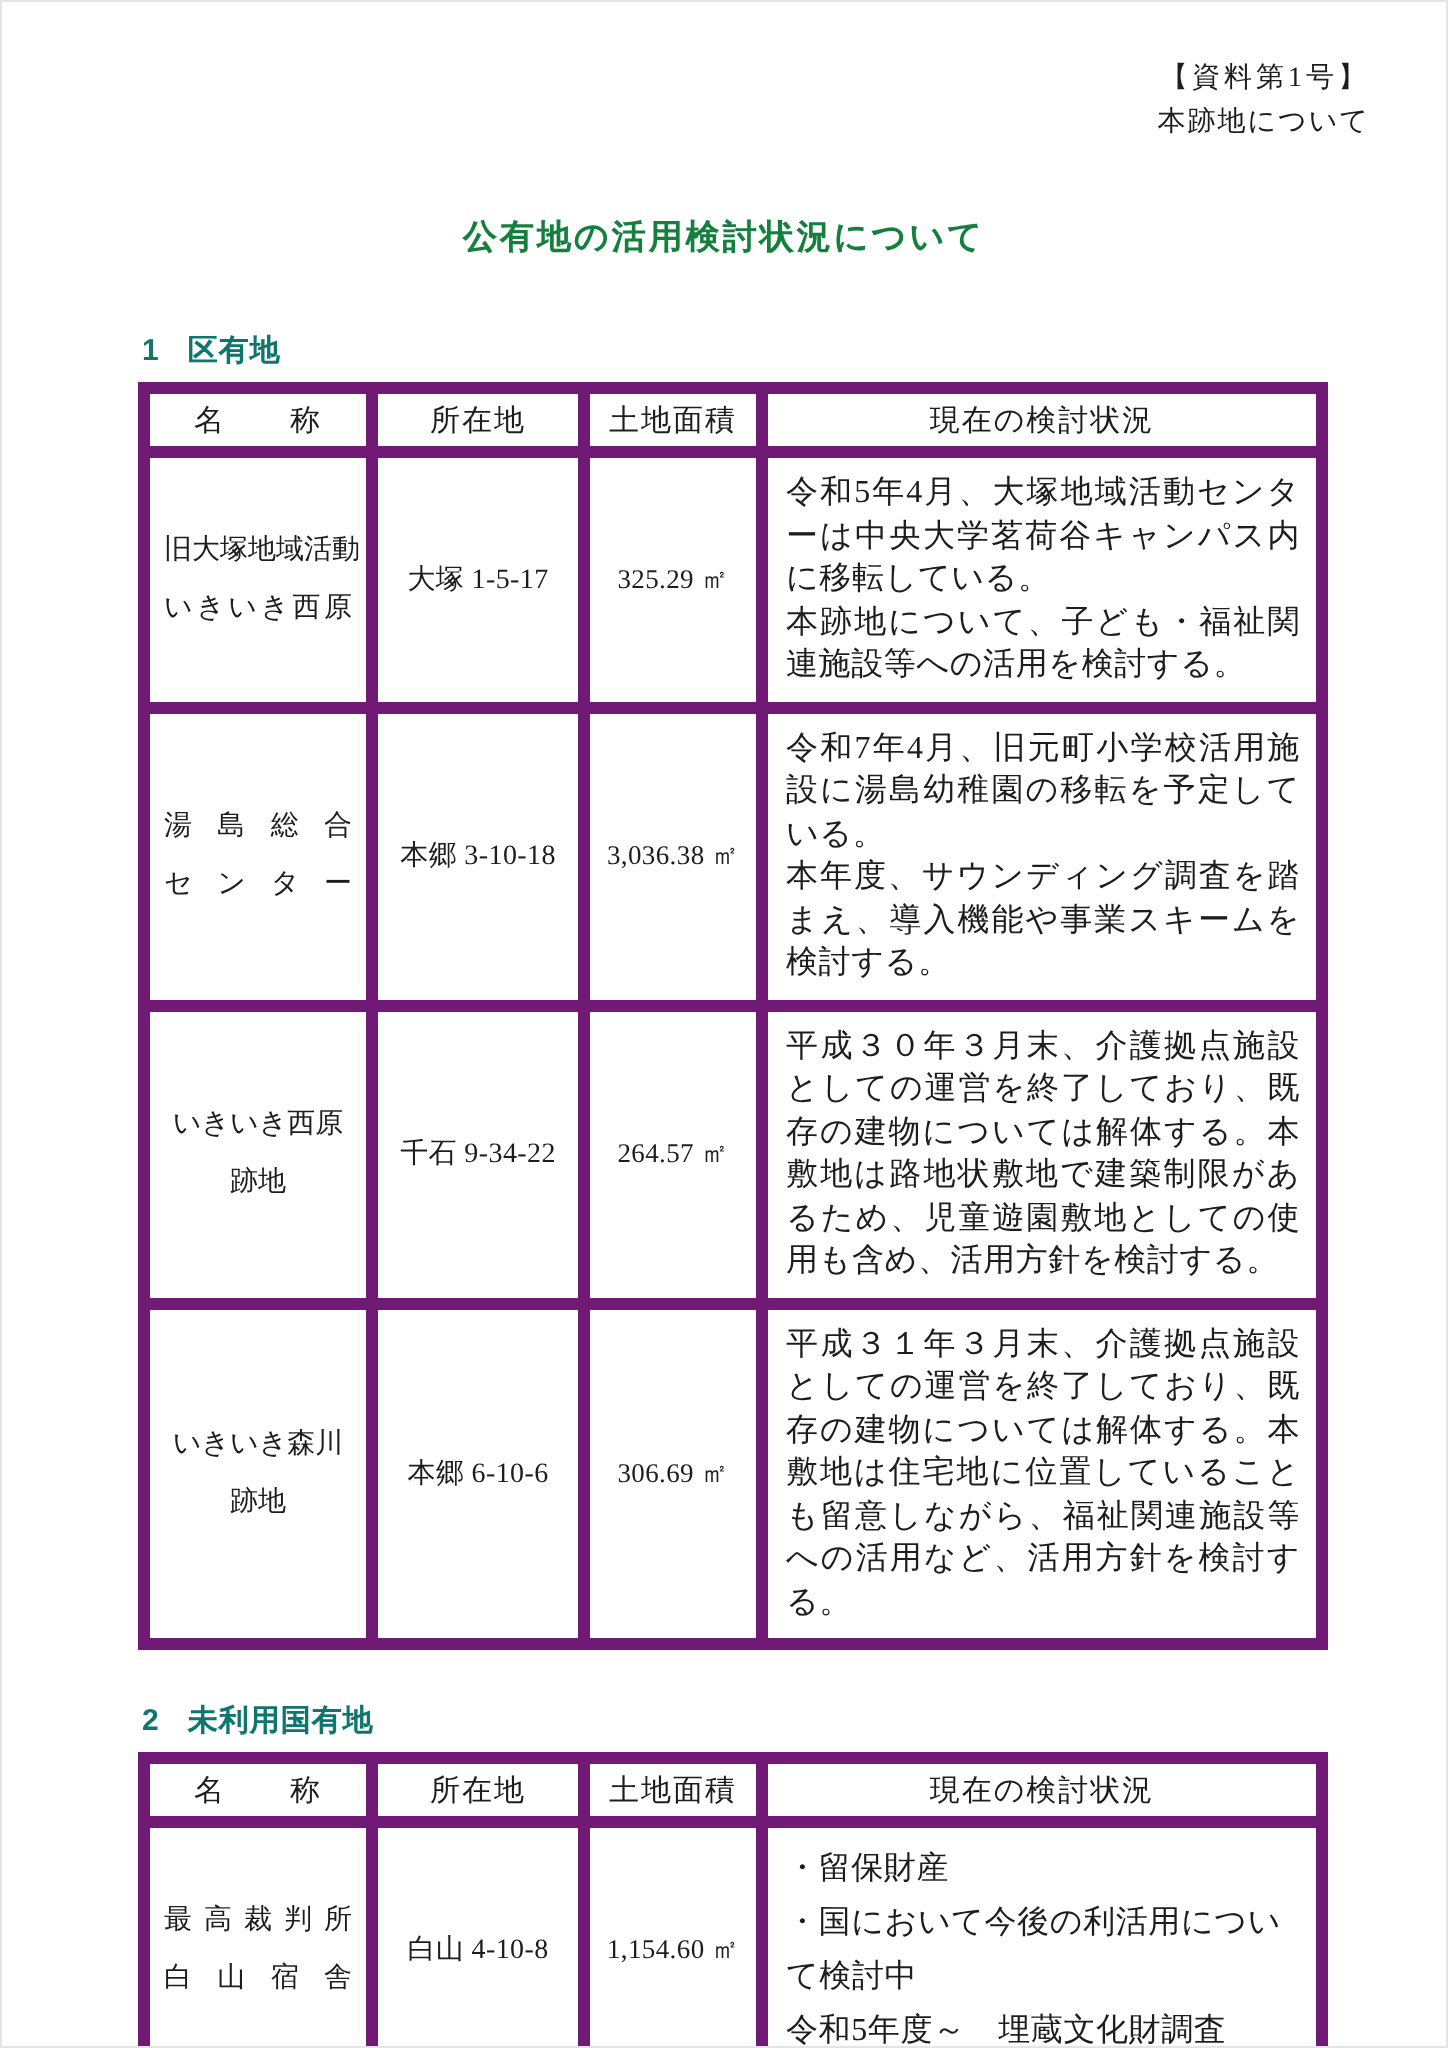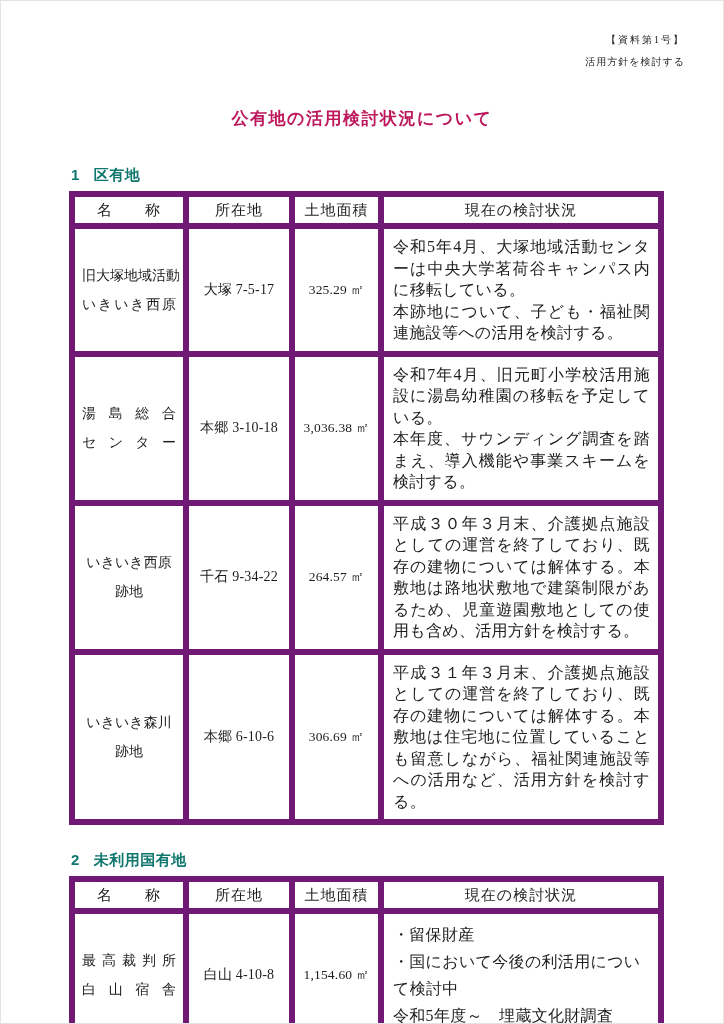--- a/index.html
+++ b/index.html
@@ -10,33 +10,33 @@
     box-sizing: border-box;
     background: #ffffff;
     border: 1px solid #e4e4e4;
     overflow: hidden;
     font-family: "Liberation Serif", "DejaVu Serif", serif;
     color: #1d1d1d;
   }
   .doc-header {
     padding: 28px 38px 0 0;
     text-align: right;
-    font-size: 10px;
+    font-size: 14px;
     line-height: 22px;
   }
   .doc-header .doc-number { letter-spacing: 2px; }
   .doc-header .doc-department { letter-spacing: 1px; }
   .doc-title {
     margin: 34px 0 0 0;
     text-align: center;
     font-family: "Liberation Sans", "DejaVu Sans", sans-serif;
     font-weight: bold;
     font-size: 17px;
     letter-spacing: 1.5px;
-    color: #be185d;
+    color: #15803d;
   }
   .content { margin-left: 68px; width: 589px; }
   .doc-section { margin-top: 26px; }
   .doc-section.first { margin-top: 36px; }
   .section-heading {
     font-family: "Liberation Sans", "DejaVu Sans", sans-serif;
     font-weight: bold;
     font-size: 15px;
     letter-spacing: 0.5px;
     margin: 0 0 6px 2px;
@@ -92,21 +92,21 @@
   .row-0-3 { height: 133px; }
   .row-0-4 { height: 150px; }
   .row-1-0 { height: 99px;  }
 </style>
 </head>
 <body>
 
 <div class="page">
   <div class="doc-header">
     <div class="doc-number">【資料第1号】</div>
-    <div class="doc-department">活用方針を検討する</div>
+    <div class="doc-department">本跡地について</div>
   </div>
 
   <h1 class="doc-title">公有地の活用検討状況について</h1>
 
   <div class="content" id="sections">
       <section class="doc-section first">
         <div class="section-heading"><span class="sec-num">1</span><span class="sec-label">区有地</span></div>
         <table class="land-table">
           <colgroup>
             <col class="col-name">
@@ -121,21 +121,21 @@
               <th class="col-header">土地面積</th>
               <th class="col-header">現在の検討状況</th>
             </tr>
           </thead>
           <tbody>
             <tr class="data-row row-0-0">
               <td class="name-cell">
                 <div class="name-line">旧大塚地域活動</div>
                 <div class="name-line">いきいき西原</div>
               </td>
-              <td class="loc-cell">大塚 7-5-17</td>
+              <td class="loc-cell">大塚 1-5-17</td>
               <td class="area-cell">325.29 ㎡</td>
               <td class="status-cell">
                 <div class="status-line">令和5年4月、大塚地域活動センターは中央大学茗荷谷キャンパス内に移転している。</div>
                 <div class="status-line">本跡地について、子ども・福祉関連施設等への活用を検討する。</div>
               </td>
             </tr>
             <tr class="data-row row-0-2">
               <td class="name-cell">
                 <div class="name-line">湯島総合</div>
                 <div class="name-line">センター</div>

